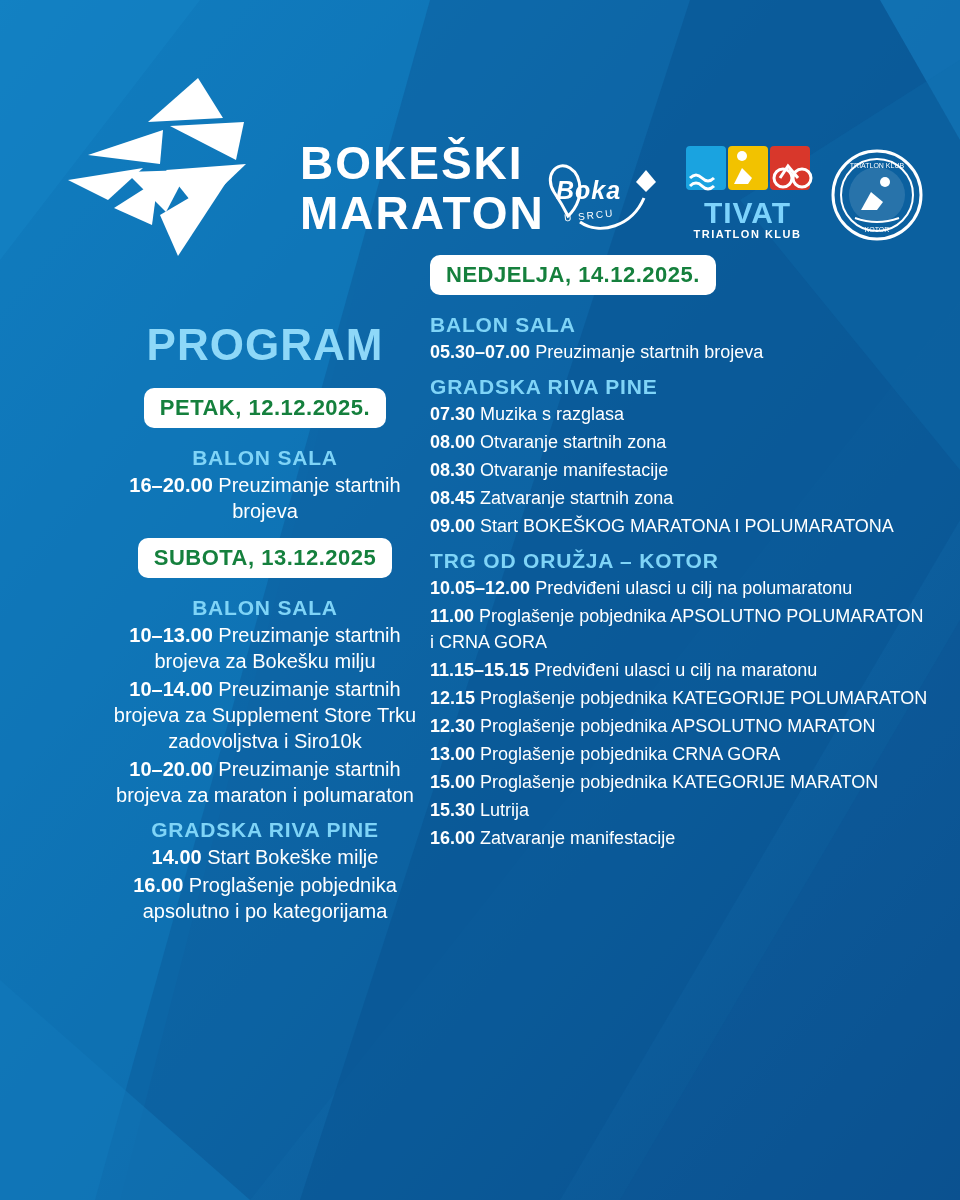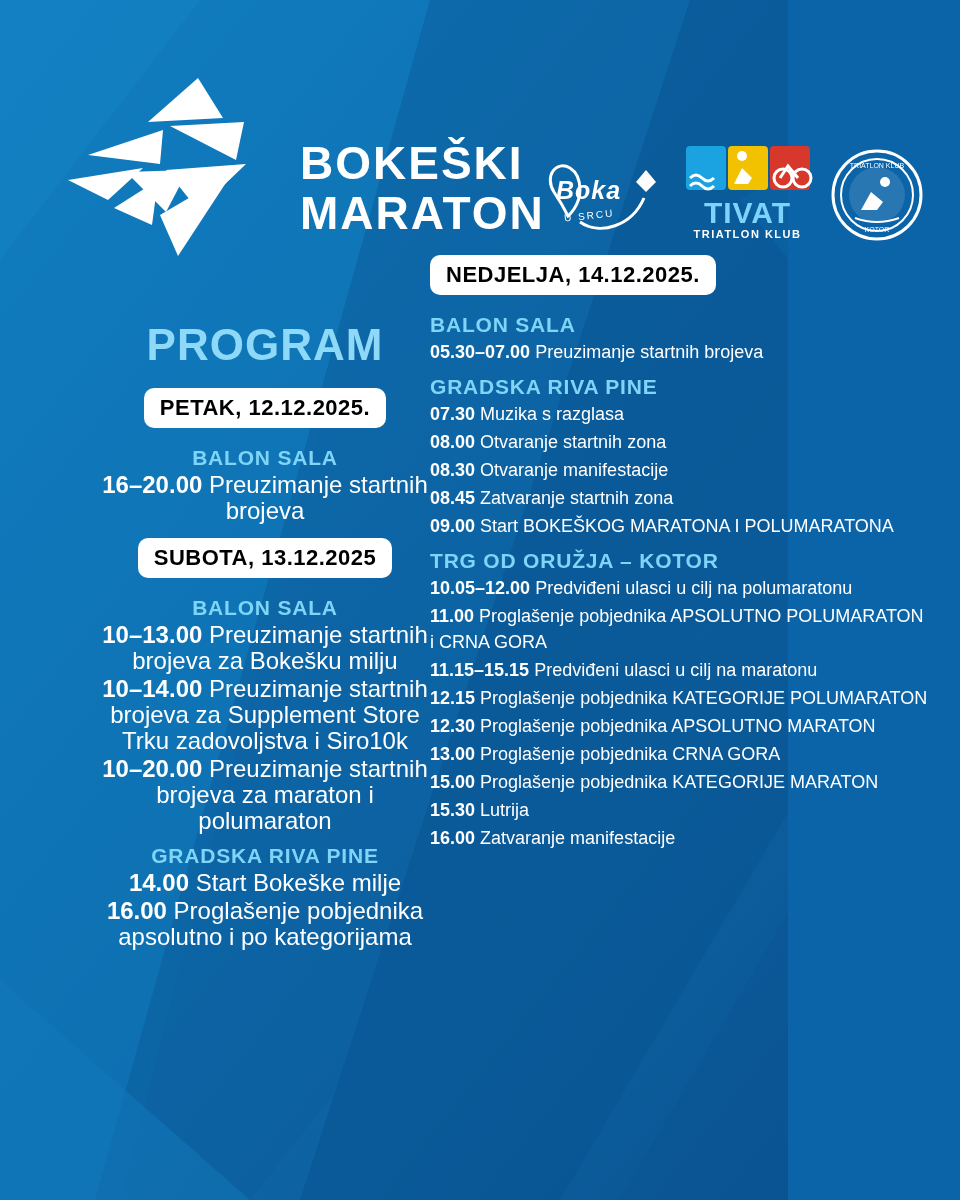--- a/index.html
+++ b/index.html
@@ -7,21 +7,21 @@
     width:960px;height:1200px;overflow:hidden;
     font-family:"Liberation Sans", sans-serif;
     background:#0b63a8;
     position:relative;
   }
   
   .bg{position:absolute;inset:0;overflow:hidden;background:
       linear-gradient(160deg,#0e6fb4 0%,#0a5e9f 45%,#0a4f8c 100%);}
   .bg svg{position:absolute;inset:0;width:960px;height:1200px;display:block;}
   
-  .page{position:relative;width:788px;height:1200px;}
+  .page{position:relative;width:960px;height:1200px;}
   
   .header{position:absolute;left:0;top:50px;width:960px;height:190px;}
   .logo-mark{position:absolute;left:48px;top:10px;width:240px;height:200px;}
   .logo-text{position:absolute;left:300px;top:88px;color:#fff;
     font-weight:bold;font-size:46px;letter-spacing:2px;line-height:50px;}
   .logo-text .l2{display:block;}
   .partners{position:absolute;left:540px;top:84px;width:400px;height:120px;}
   .boka-logo{position:absolute;left:0;top:18px;width:120px;height:90px;}
   .tivat-logo{position:absolute;left:140px;top:10px;width:135px;height:100px;}
   .kotor-logo{position:absolute;left:285px;top:14px;width:105px;height:95px;}
@@ -35,29 +35,29 @@
   .tivat-sub{position:absolute;left:0;top:84px;width:135px;text-align:center;
      color:#fff;font-size:11px;font-weight:bold;letter-spacing:1.5px;}
 
   
   .col-left{position:absolute;left:100px;top:320px;width:330px;text-align:center;}
   .col-right{position:absolute;left:430px;top:255px;width:500px;}
 
   .program-title{color:#8ed8f8;font-size:44px;font-weight:bold;letter-spacing:1px;
      margin:0 0 18px 0;}
 
-  .daychip{display:inline-block;background:#ffffff;color:#000000;
+  .daychip{display:inline-block;background:#ffffff;color:#15803d;
      font-weight:bold;font-size:22px;border-radius:10px;padding:7px 16px;
      letter-spacing:0.5px;margin-bottom:14px;}
 
   .venue{color:#7fd4f7;font-weight:bold;font-size:21px;letter-spacing:0.8px;
      margin:10px 0 2px 0;}
   .venue.first{margin-top:4px;}
 
-  .entry{color:#ffffff;font-size:24px;line-height:26px;margin:0 0 2px 0;}
+  .entry{color:#ffffff;font-size:20px;line-height:26px;margin:0 0 2px 0;}
   .entry b{font-weight:bold;}
   .entry span{font-weight:normal;}
 
   .block{margin-bottom:14px;}
   .right .entry{font-size:18px;line-height:26px;}
 </style>
 </head>
 <body>
 
 <div class="page">

